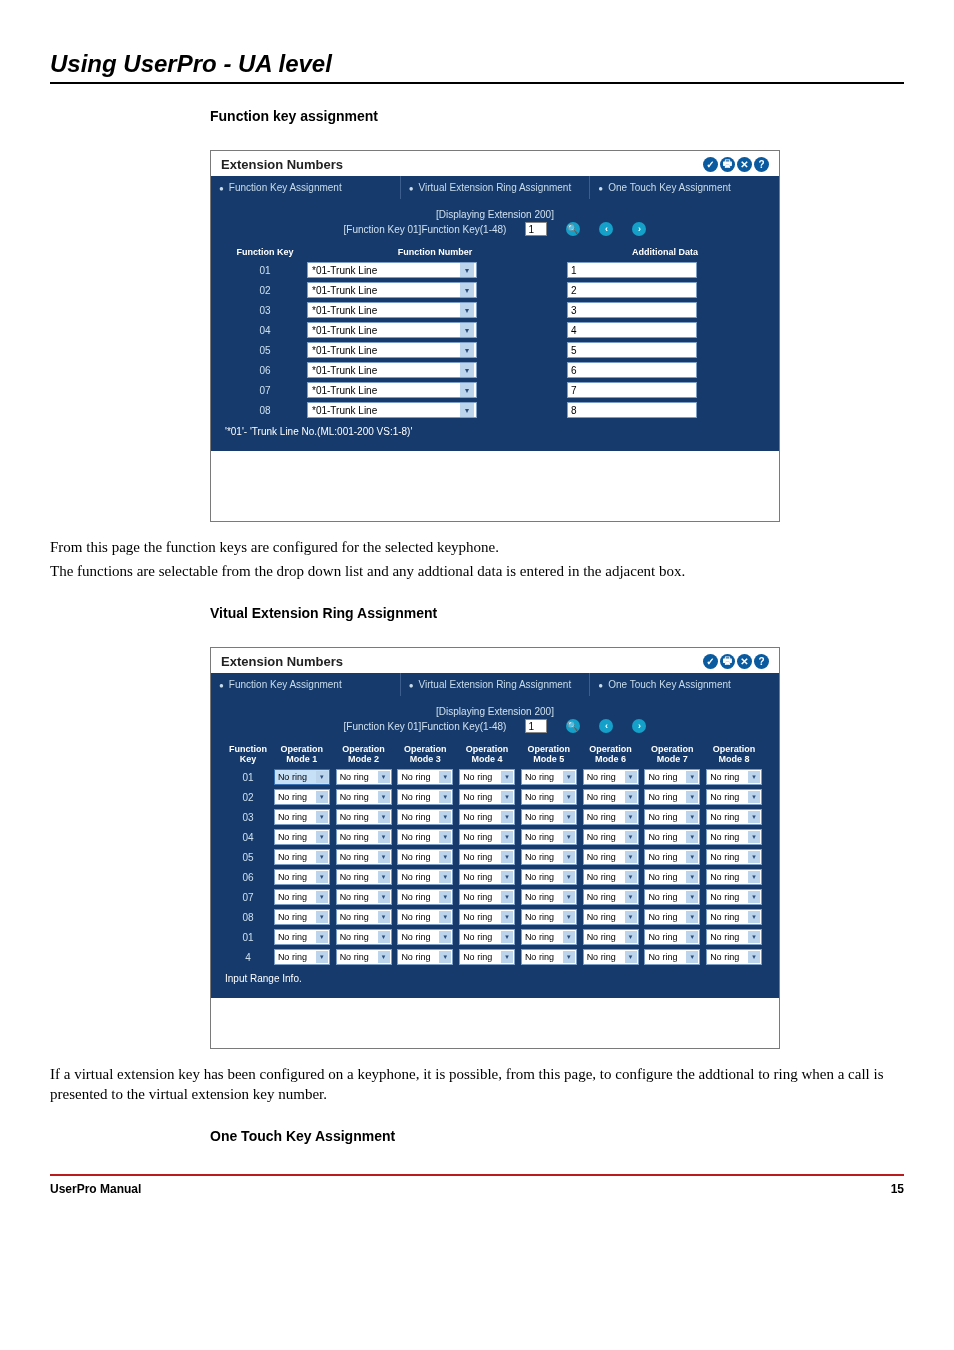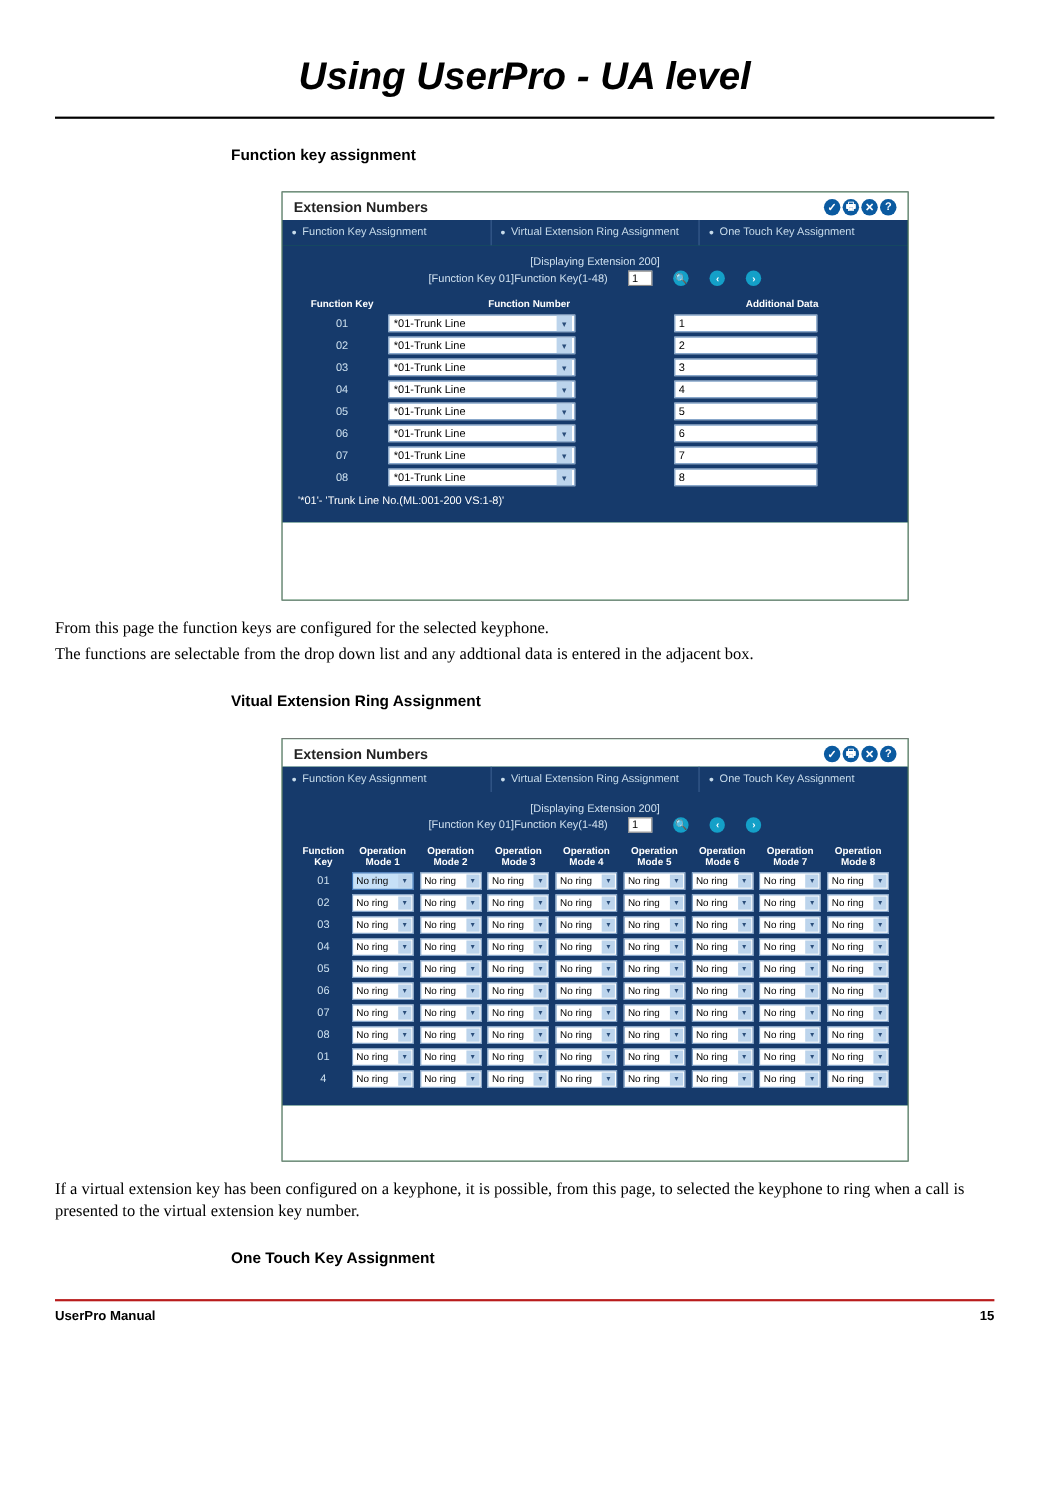--- a/index.html
+++ b/index.html
@@ -7,41 +7,40 @@
     font-family: Arial, Helvetica, sans-serif;
     background: #fff;
     width: 954px;
     margin: 0 auto;
     color: #000;
     font-size: 14px;
   }
   .page { padding: 50px 50px 30px 50px; }
   .hdr-title {
     font-family: Arial, sans-serif;
-    font-size: 35px;
+    font-size: 24px;
     font-style: italic;
     font-weight: bold;
-    text-align: center;
-    padding-bottom: 16px;
+    text-align: left;
+    padding-bottom: 4px;
   }
   .hdr-rule { border-top: 2px solid #000; margin-bottom: 24px; }
   .section-h {
     font-size: 14px;
     font-weight: bold;
     margin-left: 160px;
     margin-bottom: 26px;
   }
   .screenshot-wrap { margin-left: 160px; margin-bottom: 16px; }
   .screenshot {
     width: 570px;
     border: 1px solid #7a7a7a;
     font-family: Verdana, Arial, sans-serif;
     font-size: 10px;
-    background: #15803d;
-    margin-left: 46px;
+    background: #f0abfc;
   }
   .ss-title {
     background: #fff;
     padding: 6px 10px 4px 10px;
     display: flex;
     justify-content: space-between;
     align-items: center;
   }
   .ss-title-text { font-size: 13px; font-weight: bold; color: #222; }
   .icon-row { display: flex; gap: 2px; }
@@ -722,26 +721,27 @@
                     <span>No ring</span>
                     <span class="arrow">▾</span>
                   </span></td>
                 <td><span class="minisel">
                     <span>No ring</span>
                     <span class="arrow">▾</span>
                   </span></td>
               </tr>
             </tbody>
         </table>
+        <div class="inputrange">Input Range Info.</div>
       </div>
       <div class="bottom-space" style="height:50px"></div>
     </div>
   </div>
 
-  <p class="body-text">If a virtual extension key has been configured on a keyphone, it is possible, from this page, to selected the keyphone to ring when a call is presented to the virtual extension key number.</p>
+  <p class="body-text">If a virtual extension key has been configured on a keyphone, it is possible, from this page, to configure the addtional to ring when a call is presented to the virtual extension key number.</p>
 
   <div class="section-h" style="margin-top:24px">One Touch Key Assignment</div>
 
   <div class="footer">
     <span class="left">UserPro Manual</span>
     <span class="right">15</span>
   </div>
 </div>
 
 </body></html>

